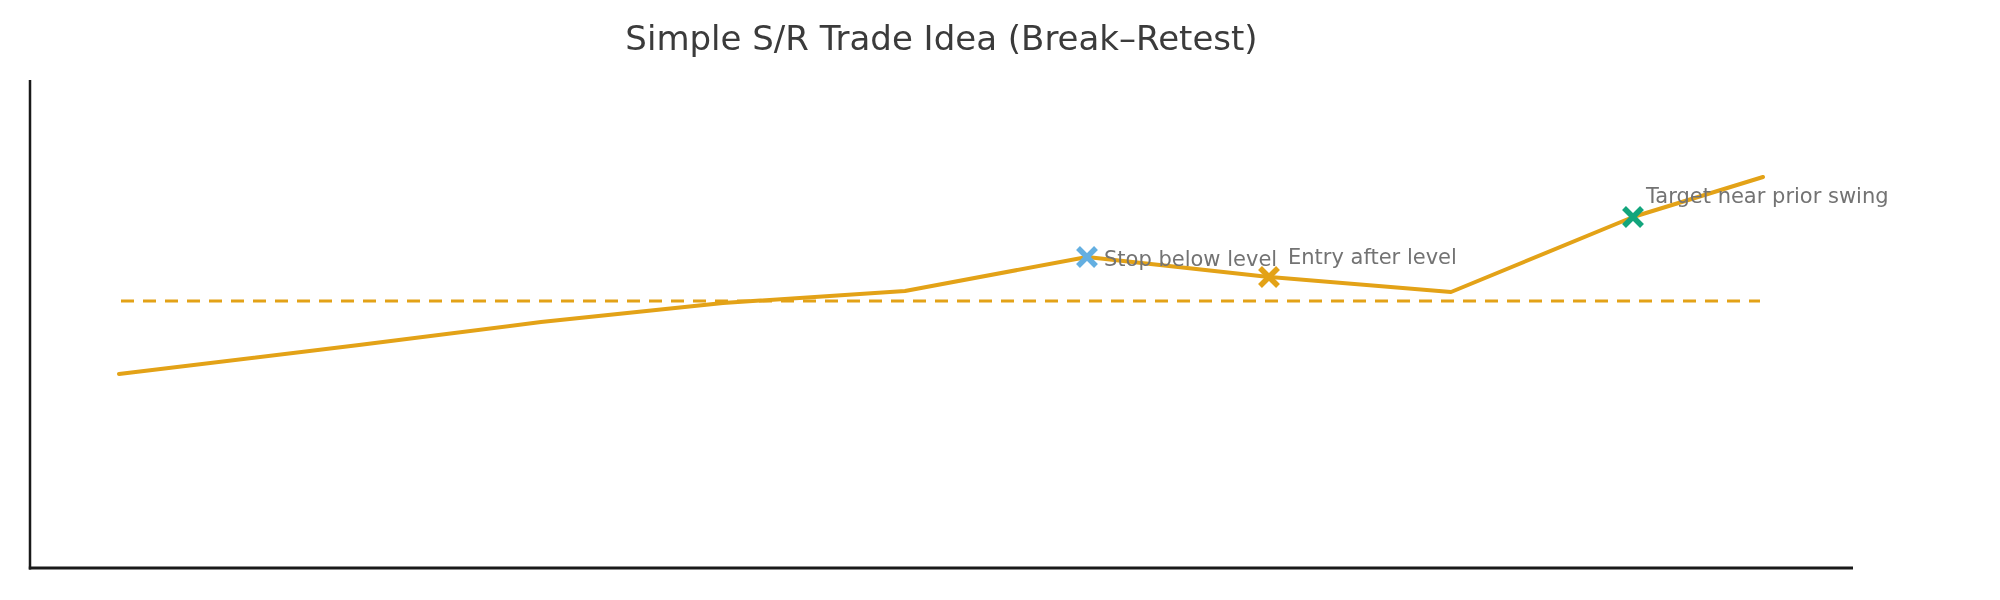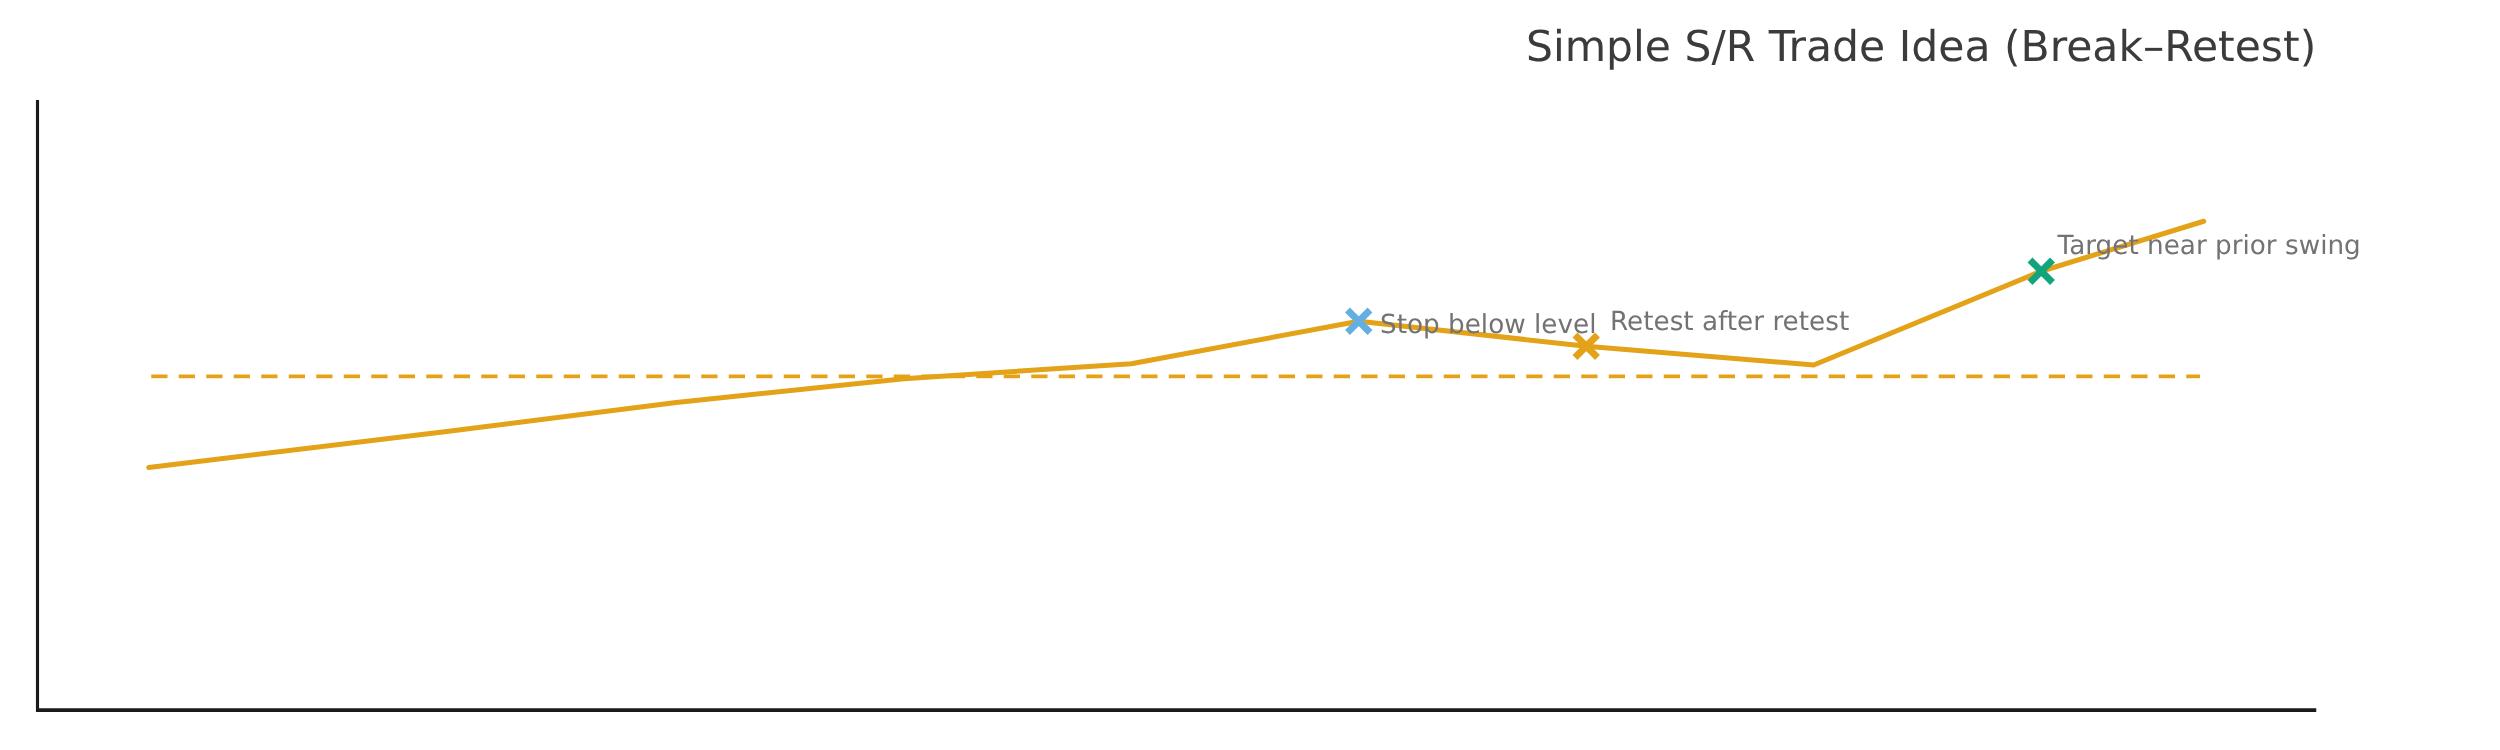--- a/index.html
+++ b/index.html
@@ -13,21 +13,21 @@
     height: 600px;
     background: #ffffff;
     overflow: hidden;
     font-family: "DejaVu Sans", sans-serif;
   }
   .chart-title {
     position: absolute;
     left: 30px;
     top: 18px;
     width: 1823px;
-    text-align: right;
+    text-align: center;
     font-size: 34px;
     color: #3b3b3b;
     white-space: nowrap;
   }
   .plot-svg {
     position: absolute;
     left: 0;
     top: 0;
     width: 2000px;
     height: 600px;
@@ -54,17 +54,17 @@
         <line x1="121" y1="301" x2="1760" y2="301" stroke="#E3A217" stroke-width="3" stroke-dasharray="13 9"></line>
         <polyline points="119,374 359,345 541,322 723,303 905,291 1087,257 1269,277 1451,292 1633,217 1763,177" fill="none" stroke="#E3A217" stroke-width="4" stroke-linejoin="round" stroke-linecap="round"></polyline>
         <path d="M1078 248 L1096 266 M1096 248 L1078 266" stroke="#64AFE1" stroke-width="5.5" fill="none"></path>
         <path d="M1260 268 L1278 286 M1278 268 L1260 286" stroke="#E3A217" stroke-width="5.5" fill="none"></path>
         <path d="M1624 208 L1642 226 M1642 208 L1624 226" stroke="#12A57C" stroke-width="5.5" fill="none"></path>
       </g>
   </svg>
 
   <div class="ann-label" style="left: 1104px; top: 247px;">Stop below level</div>
 
-  <div class="ann-label" style="left: 1288px; top: 245px;">Retest after retest</div>
+  <div class="ann-label" style="left: 1288px; top: 245px;">Entry after level</div>
 
   <div class="ann-label" style="left: 1646px; top: 184px;">Target near prior swing</div>
 
 </div>
 
 </body></html>

